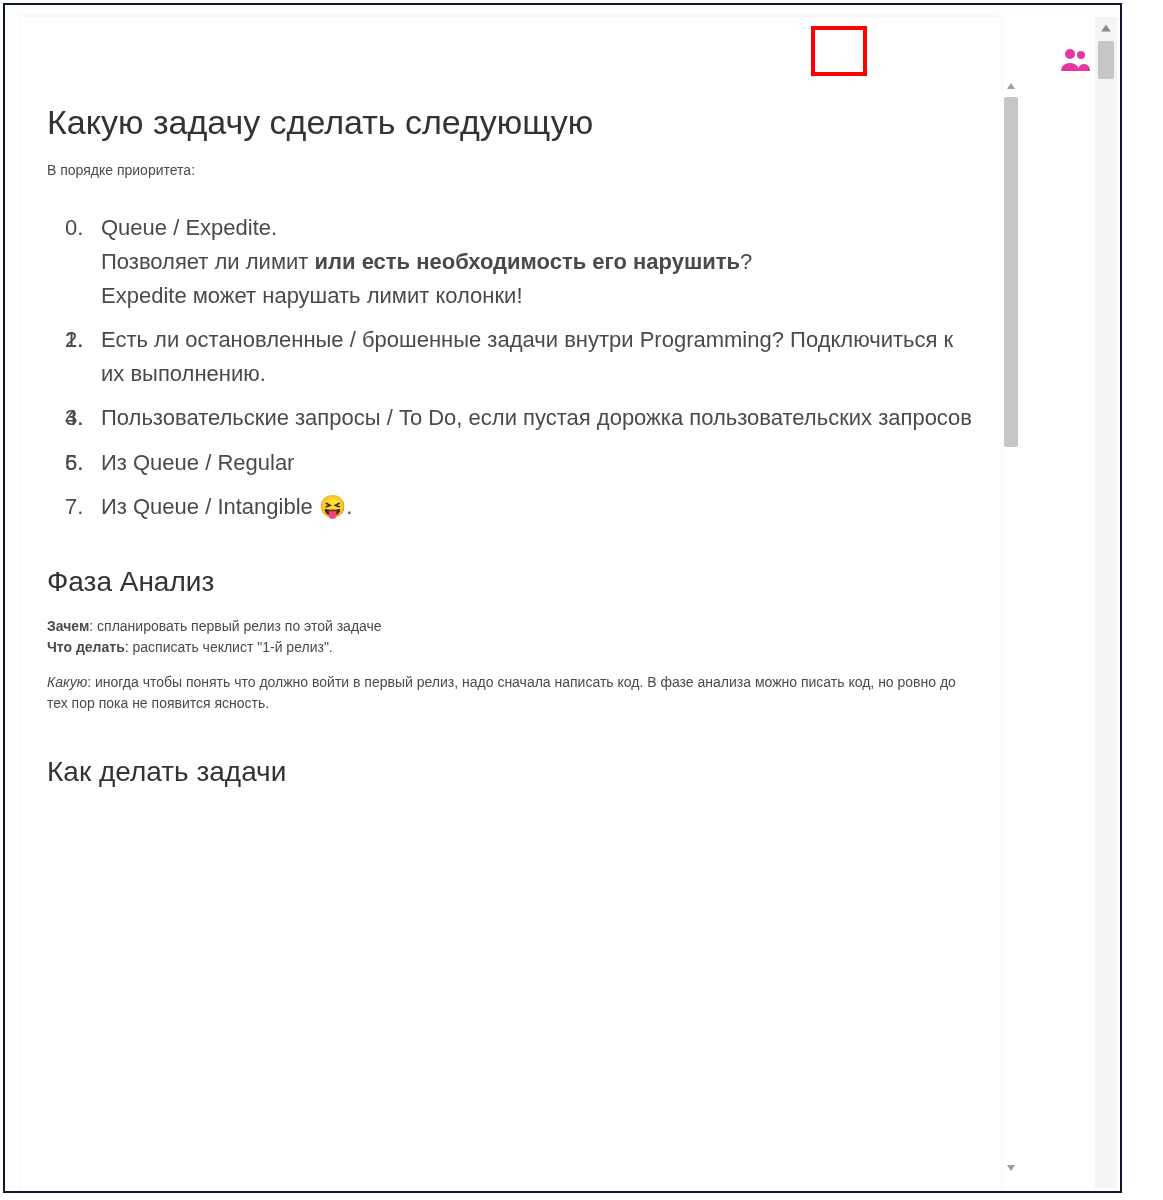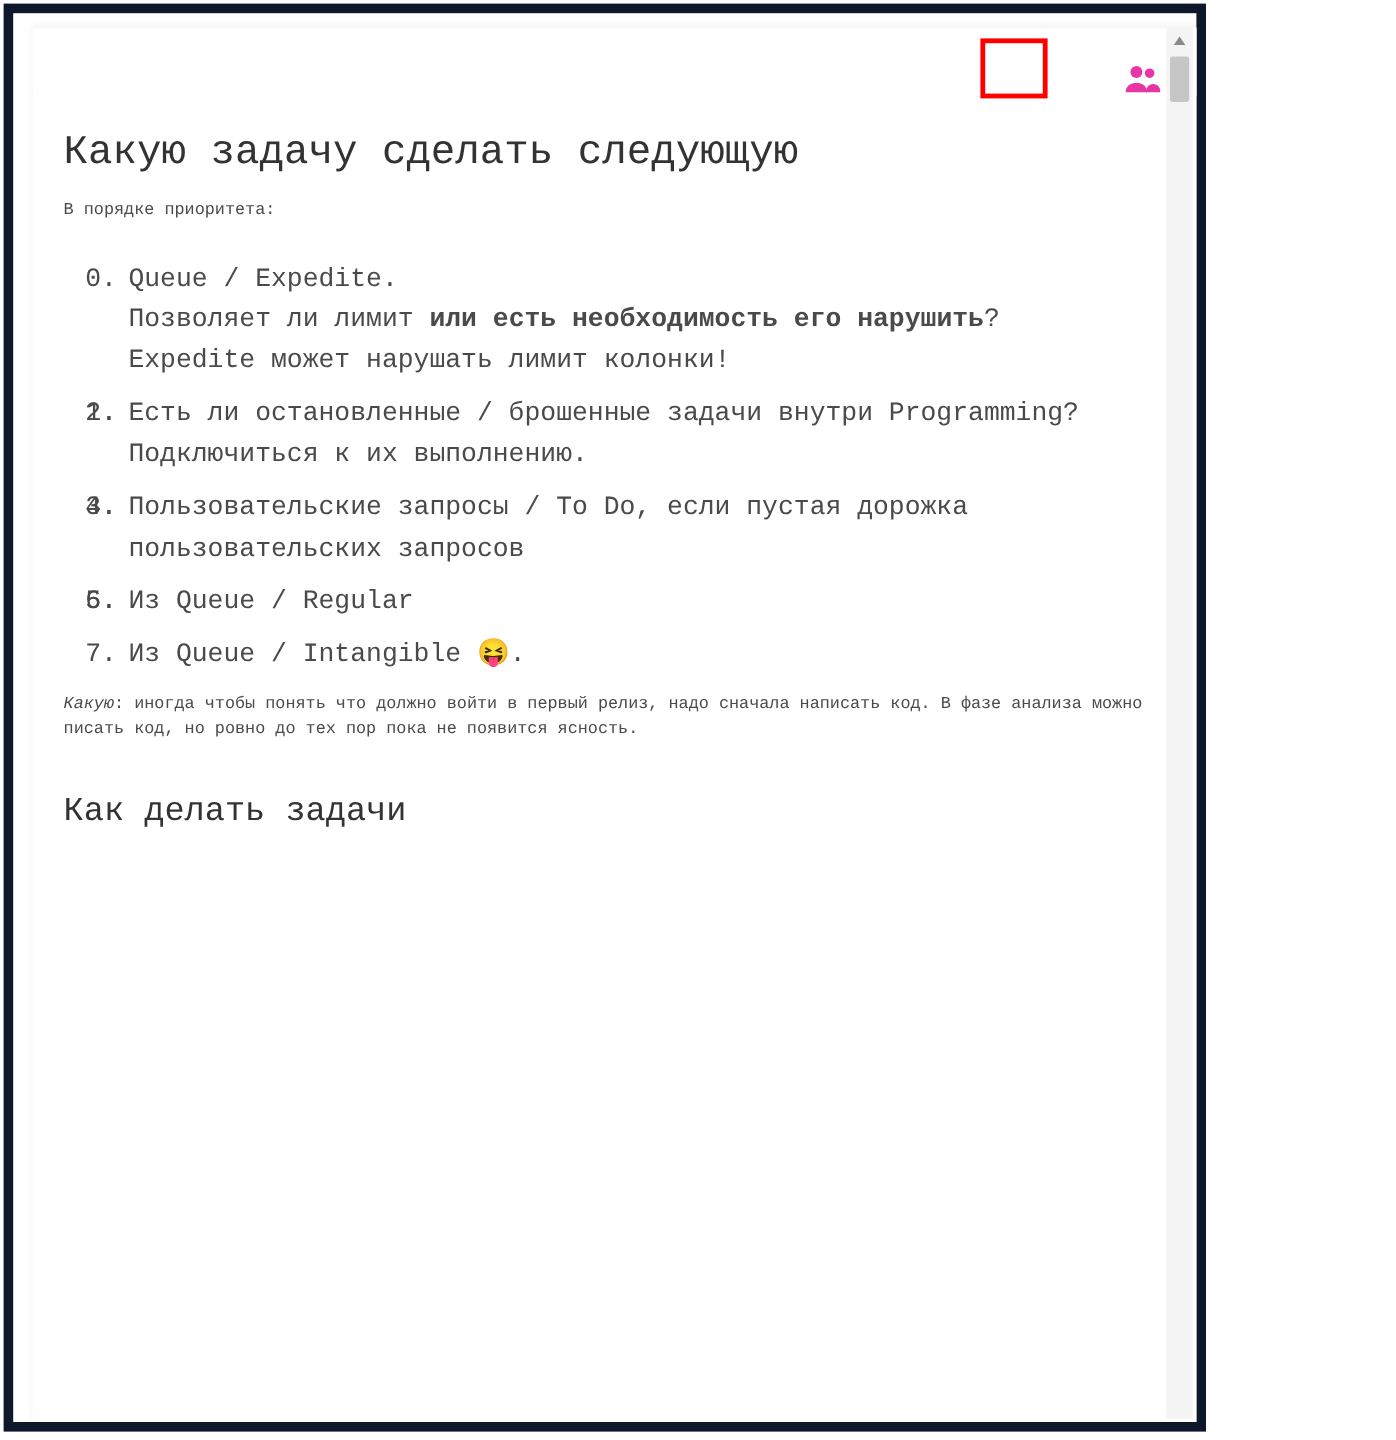--- a/index.html
+++ b/index.html
@@ -8,26 +8,25 @@
     width: 1163px;
     height: 1200px;
     font-family: Arial, Helvetica, sans-serif;
     background: #ffffff;
     overflow: hidden;
   }
   .outer-border {
     position: absolute;
     top: 3px;
     left: 3px;
-    width: 1002px;
+    width: 1119px;
     height: 1190px;
-    border: 8px solid #0f172a;
+    border: 2px solid #0f172a;
     box-sizing: border-box;
     overflow: hidden;
-    font-family: Liberation Mono, monospace;
   }
   .panel {
     position: absolute;
     top: 12px;
     left: 16px;
     width: 980px;
     height: 1180px;
     background: #ffffff;
     box-shadow: 0 -2px 6px rgba(0,0,0,0.05);
   }
@@ -240,21 +239,26 @@
         <li><span class="num">0.</span><span>Queue / Expedite.<br>Позволяет ли лимит <span class="bold">или есть необходимость его нарушить</span>?<br>Expedite может нарушать лимит колонки!</span></li>
         <li><span class="num">1.</span></li>
         <li><span class="num">2.</span><span>Есть ли остановленные / брошенные задачи внутри Programming? Подключиться к их выполнению.</span></li>
         <li><span class="num">3.</span></li>
         <li><span class="num">4.</span><span>Пользовательские запросы / To Do, если пустая дорожка пользовательских запросов</span></li>
         <li><span class="num">5.</span></li>
         <li><span class="num">6.</span><span>Из Queue / Regular</span></li>
         <li><span class="num">7.</span><span>Из Queue / Intangible <span class="emoji">😝</span>.</span></li>
       </ol>
 
-
+    <h2 class="doc-h2">Фаза Анализ</h2>
+
+    <p class="body-p">
+      <span class="bold">Зачем</span><span>: спланировать первый релиз по этой задаче</span><br>
+      <span class="bold">Что делать</span><span>: расписать чеклист "1-й релиз".</span>
+    </p>
 
     <p class="body-p">
       <span class="italic">Какую</span><span>: иногда чтобы понять что должно войти в первый релиз, надо сначала написать код. В фазе анализа можно писать код, но ровно до тех пор пока не появится ясность.</span>
     </p>
 
     <h2 class="doc-h2">Как делать задачи</h2>
   </div>
 
   <div class="vscroll-inner">
     <div class="arrow-up">

